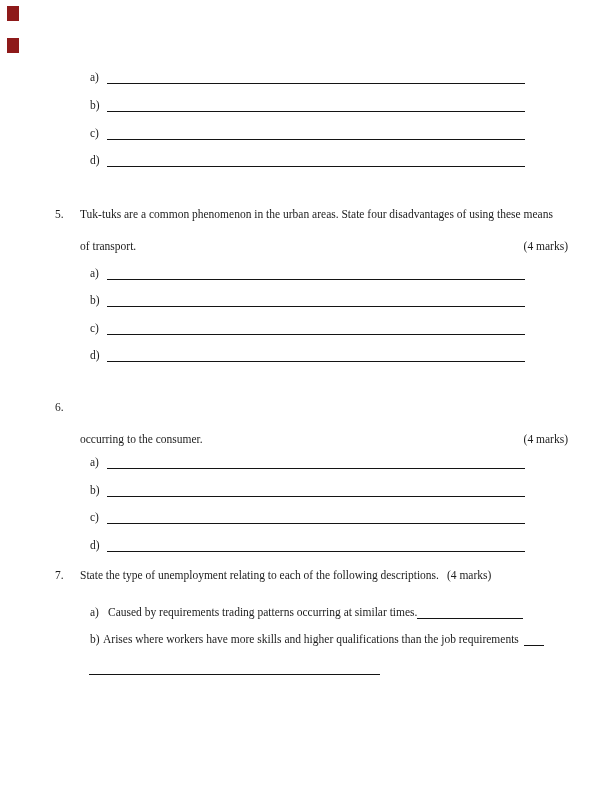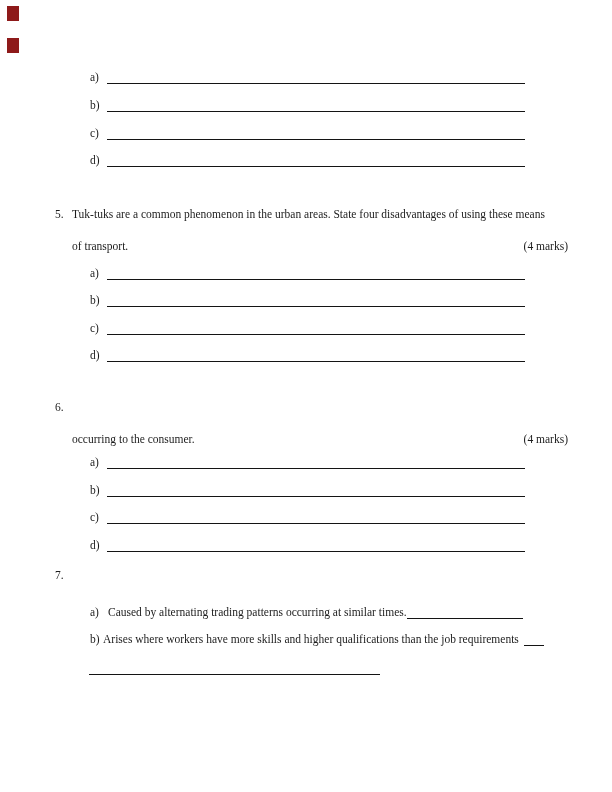--- a/index.html
+++ b/index.html
@@ -32,21 +32,21 @@
     height: 14px;
     line-height: 14px;
     white-space: nowrap;
   }
   .qnum {
     position: absolute;
     left: 55px;
   }
   .qtext {
     position: absolute;
-    left: 72px;
+    left: 80px;
     white-space: nowrap;
   }
   .marks-right {
     position: absolute;
     right: 0;
     top: 0;
   }
   .marks-inline {
     margin-left: 8px;
   }
@@ -172,25 +172,28 @@
     <span class="alabel">c)</span>
     <span class="aline"></span>
   </div>
   <div class="arow" style="top:538px">
     <span class="alabel">d)</span>
     <span class="aline"></span>
   </div>
 
   <div class="qline" style="top:568px">
     <span class="qnum">7.</span>
+    <span class="qtext">
+      <span>State the type of unemployment relating to each of the following descriptions.</span><span class="marks-inline">(4 marks)</span>
+    </span>
   </div>
 
   <div class="q7row fullw" style="top:605px">
     <span class="q7label-a">a)</span>
-    <span>Caused by alternating trading patterns occurring at similar times.</span>
+    <span>Caused by requirements trading patterns occurring at similar times.</span>
     <span class="fill-line"></span>
   </div>
 
   <div class="q7row" style="top:632px">
     <span class="q7label-b">b)</span>
     <span>Arises where workers have more skills and higher qualifications than the job requirements</span>
     <span class="short-line"></span>
   </div>
 
   <div class="cont-line"></div>

